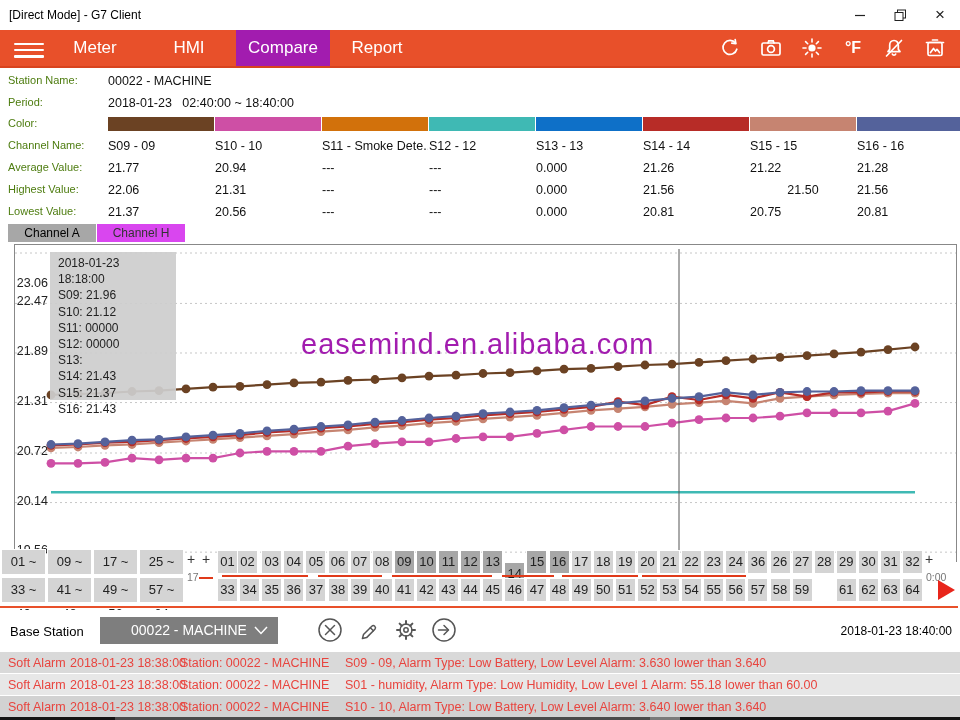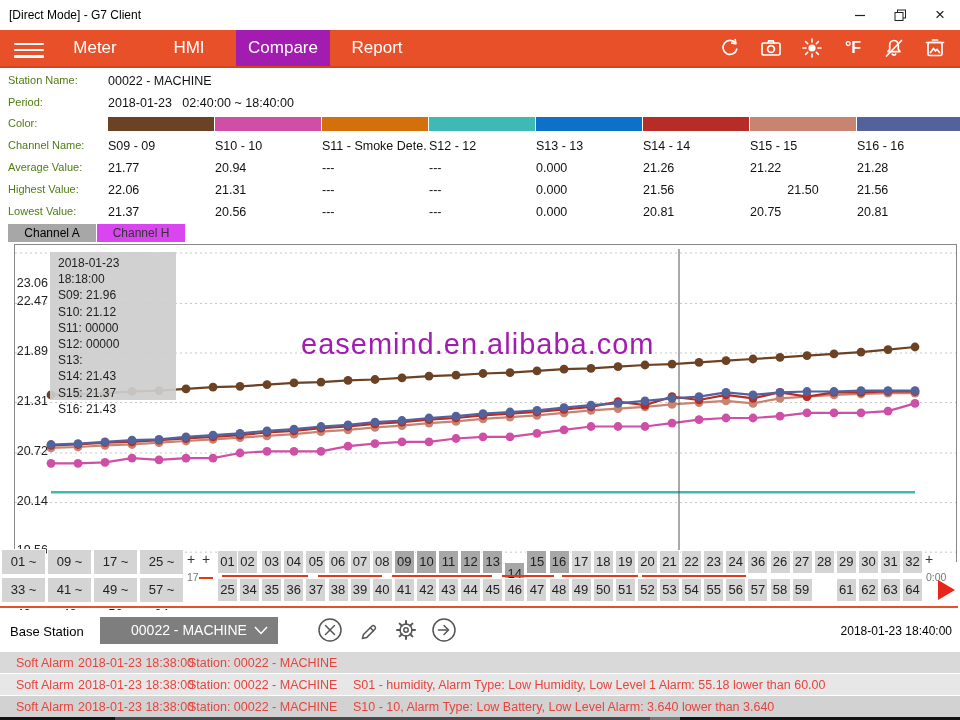--- a/index.html
+++ b/index.html
@@ -50,21 +50,21 @@
   #base-label{position:absolute;left:10px;top:14px;font-size:13px;color:#000;}
   #dropdown{position:absolute;left:100px;top:7px;width:178px;height:27px;background:#7e7e7e;color:#fff;
             font-size:14px;line-height:27px;text-align:center;}
   #dropdown svg{position:absolute;right:10px;top:9px;stroke:#fff;fill:none;stroke-width:1.5;}
   .tb-ic{position:absolute;top:6px;width:28px;height:28px;}
   .tb-ic svg{stroke:#555;fill:none;stroke-width:1.5;stroke-linecap:round;stroke-linejoin:round;}
   #timestamp{position:absolute;right:8px;top:14px;font-size:12px;color:#000;}
   
   .alarm-row{position:absolute;left:0;width:960px;height:21px;font-size:12.5px;color:#e8443e;
              display:flex;align-items:center;white-space:nowrap;overflow:hidden;}
-  .al-type{margin-left:16px;width:62px;flex:none;}
+  .al-type{margin-left:8px;width:62px;flex:none;}
   .al-time{width:110px;flex:none;}
   .al-station{width:165px;flex:none;}
   #bottomstrip{position:absolute;left:0;top:717px;width:960px;height:3px;background:#141414;}
   .bstrip{position:absolute;top:0;height:3px;}
 </style>
 </head>
 <body>
 
 <div id="app">
 
@@ -451,21 +451,21 @@
       <div class="pg-btn" style="left: 725.3px; top: 550px; width: 21px; height: 24px; line-height: 22px;">24</div>
       <div class="pg-btn" style="left: 747.4px; top: 550px; width: 21px; height: 24px; line-height: 22px;">36</div>
       <div class="pg-btn" style="left: 769.5px; top: 550px; width: 21px; height: 24px; line-height: 22px;">26</div>
       <div class="pg-btn" style="left: 791.6px; top: 550px; width: 21px; height: 24px; line-height: 22px;">27</div>
       <div class="pg-btn" style="left: 813.7px; top: 550px; width: 21px; height: 24px; line-height: 22px;">28</div>
       <div class="pg-btn" style="left: 835.8px; top: 550px; width: 21px; height: 24px; line-height: 22px;">29</div>
       <div class="pg-btn" style="left: 857.9px; top: 550px; width: 21px; height: 24px; line-height: 22px;">30</div>
       <div class="pg-btn" style="left: 880px; top: 550px; width: 21px; height: 24px; line-height: 22px;">31</div>
       <div class="pg-btn" style="left: 902.1px; top: 550px; width: 21px; height: 24px; line-height: 22px;">32</div>
       <div class="plus" style="left: 925px; top: 551px;">+</div>
-      <div class="pg-btn" style="left: 217px; top: 578px; width: 21px; height: 24px; line-height: 22px;">25</div>
+      <div class="pg-btn" style="left: 217px; top: 578px; width: 21px; height: 24px; line-height: 22px;">33</div>
       <div class="pg-btn" style="left: 239.1px; top: 578px; width: 21px; height: 24px; line-height: 22px;">34</div>
       <div class="pg-btn" style="left: 261.2px; top: 578px; width: 21px; height: 24px; line-height: 22px;">35</div>
       <div class="pg-btn" style="left: 283.3px; top: 578px; width: 21px; height: 24px; line-height: 22px;">36</div>
       <div class="pg-btn" style="left: 305.4px; top: 578px; width: 21px; height: 24px; line-height: 22px;">37</div>
       <div class="pg-btn" style="left: 327.5px; top: 578px; width: 21px; height: 24px; line-height: 22px;">38</div>
       <div class="pg-btn" style="left: 349.6px; top: 578px; width: 21px; height: 24px; line-height: 22px;">39</div>
       <div class="pg-btn" style="left: 371.7px; top: 578px; width: 21px; height: 24px; line-height: 22px;">40</div>
       <div class="pg-btn" style="left: 393.8px; top: 578px; width: 21px; height: 24px; line-height: 22px;">41</div>
       <div class="pg-btn" style="left: 415.9px; top: 578px; width: 21px; height: 24px; line-height: 22px;">42</div>
       <div class="pg-btn" style="left: 438px; top: 578px; width: 21px; height: 24px; line-height: 22px;">43</div>
@@ -548,20 +548,21 @@
         </svg>
     </div>
     <span id="timestamp">2018-01-23 18:40:00</span>
   </div>
 
   <div id="alarms">
       <div class="alarm-row" style="top: 652px; background: rgb(217, 217, 217);">
         <div class="al-type">Soft Alarm</div>
         <div class="al-time">2018-01-23 18:38:00</div>
         <div class="al-station">Station: 00022 - MACHINE</div>
+        <div class="al-msg">S09 - 09, Alarm Type: Low Battery, Low Level Alarm: 3.630 lower than 3.640</div>
       </div>
       <div class="alarm-row" style="top: 674px; background: rgb(231, 231, 231);">
         <div class="al-type">Soft Alarm</div>
         <div class="al-time">2018-01-23 18:38:00</div>
         <div class="al-station">Station: 00022 - MACHINE</div>
         <div class="al-msg">S01 - humidity, Alarm Type: Low Humidity, Low Level 1 Alarm: 55.18 lower than 60.00</div>
       </div>
       <div class="alarm-row" style="top: 696px; background: rgb(210, 210, 210);">
         <div class="al-type">Soft Alarm</div>
         <div class="al-time">2018-01-23 18:38:00</div>

